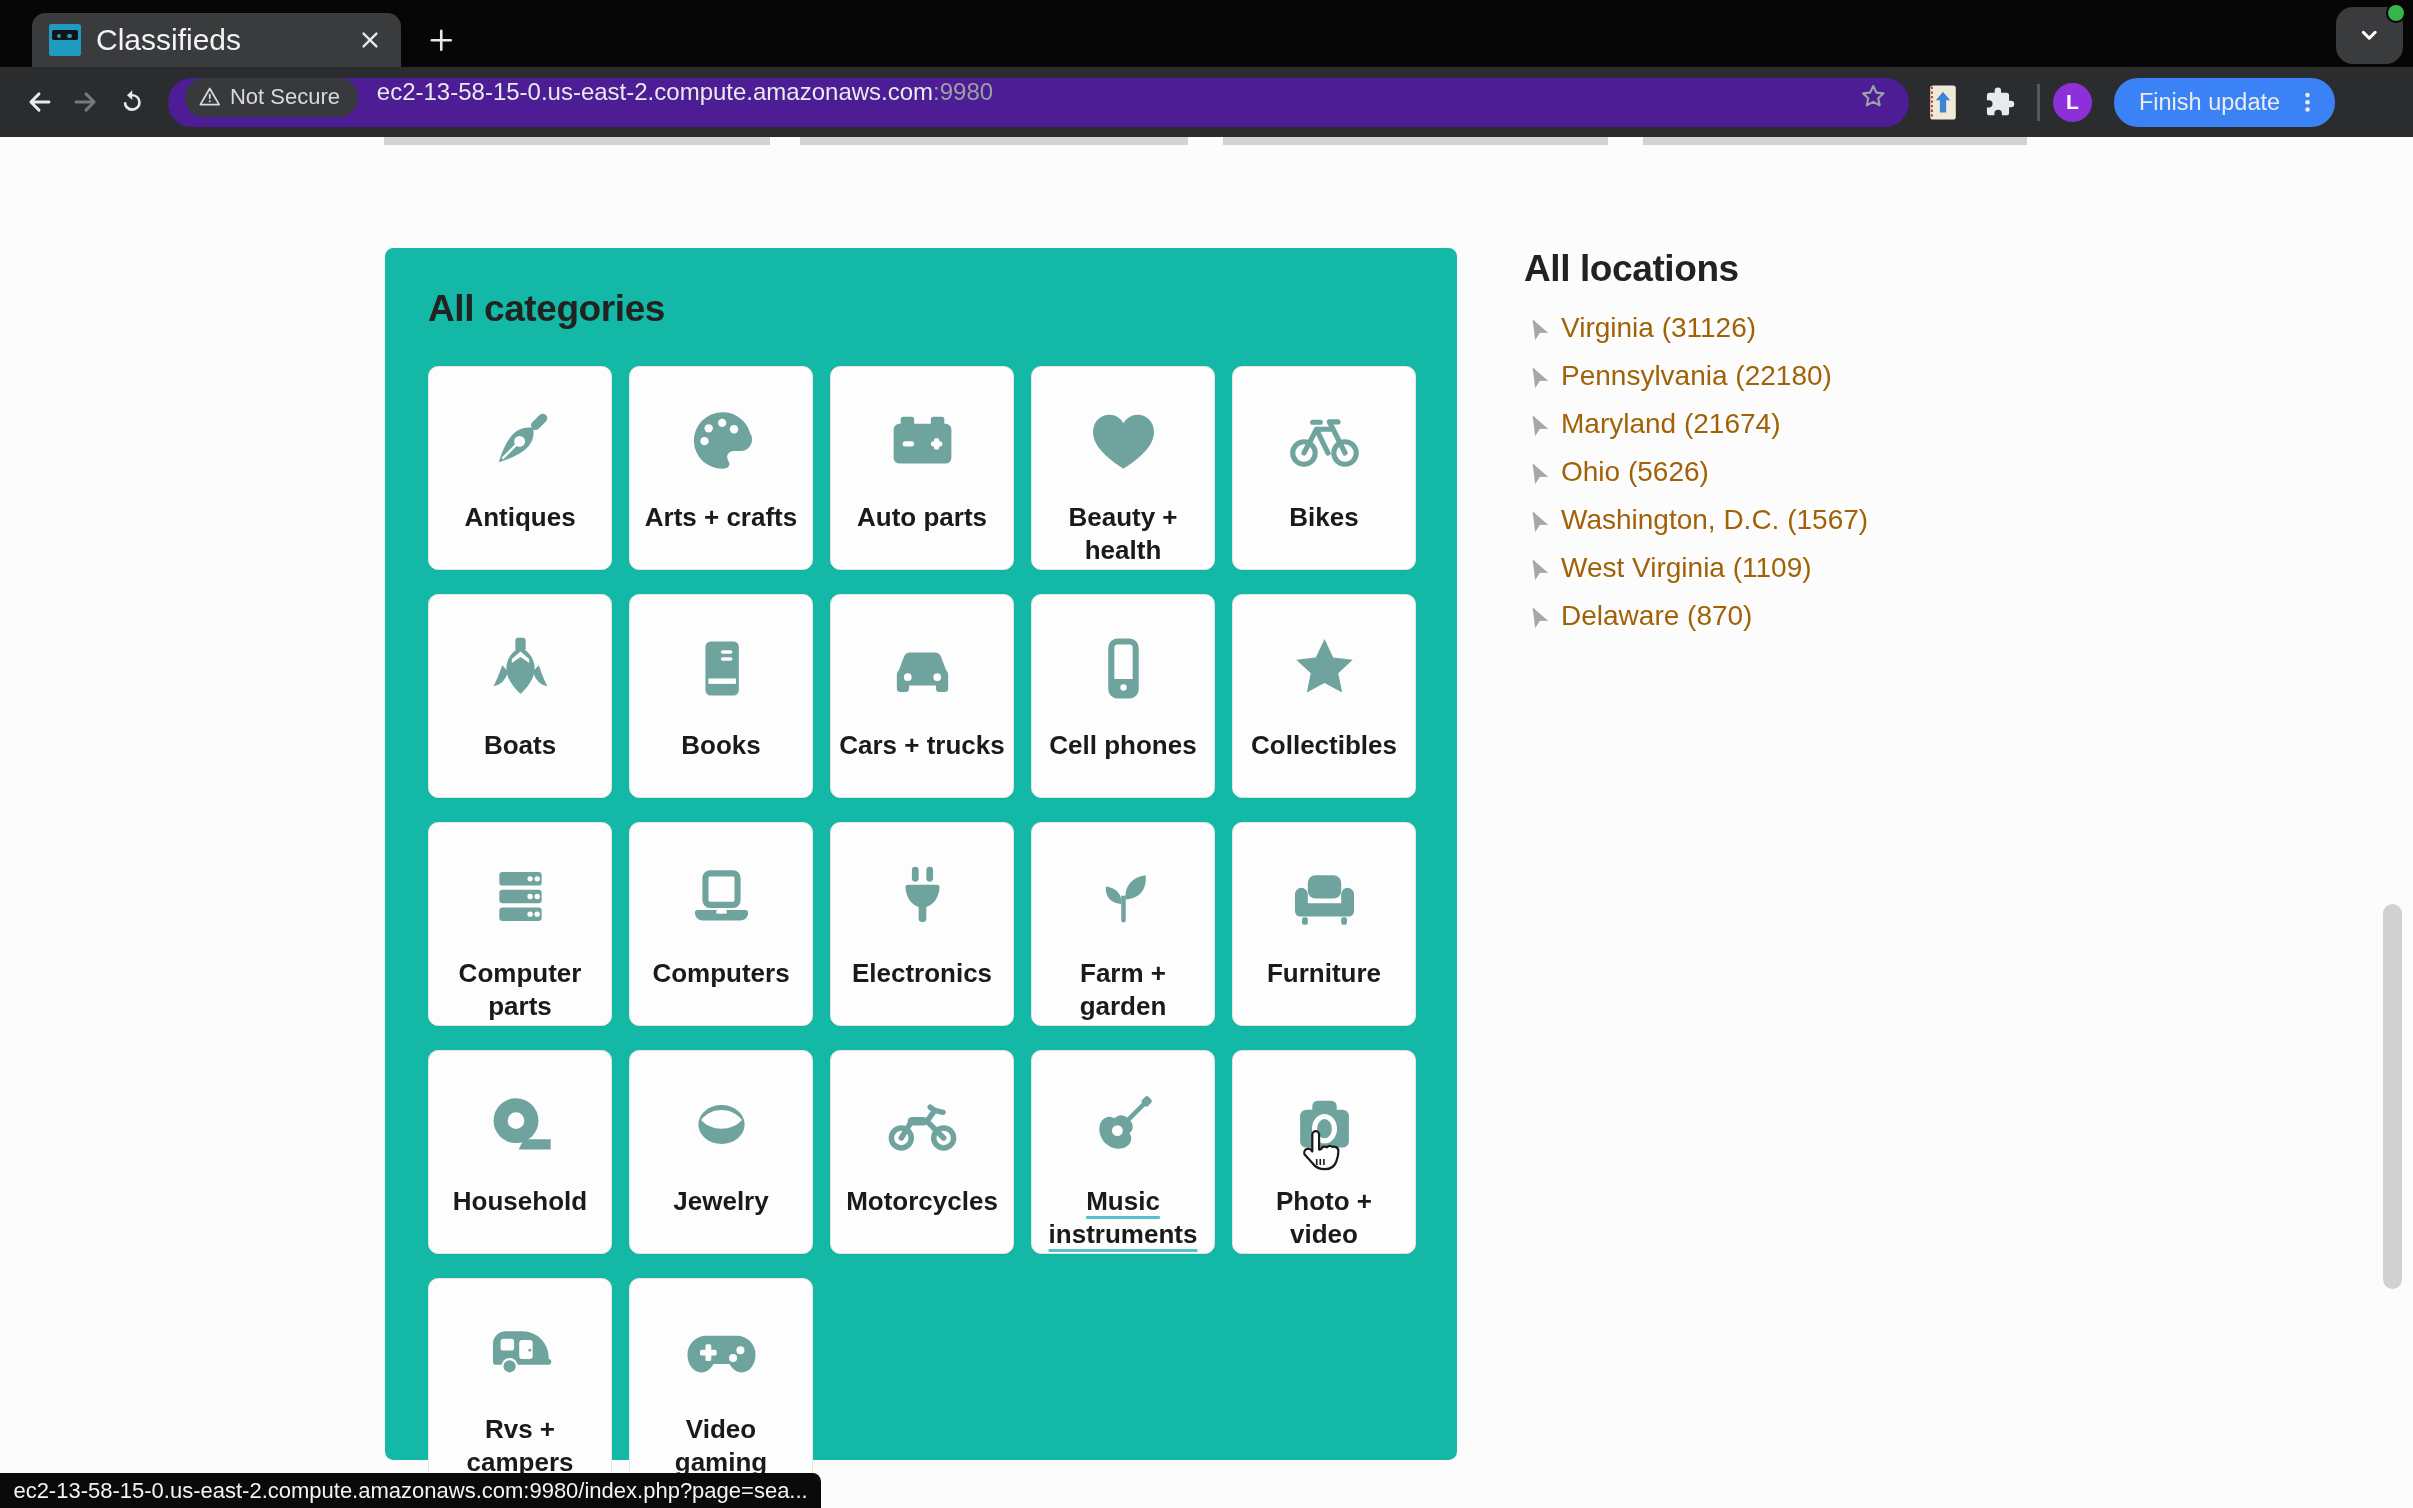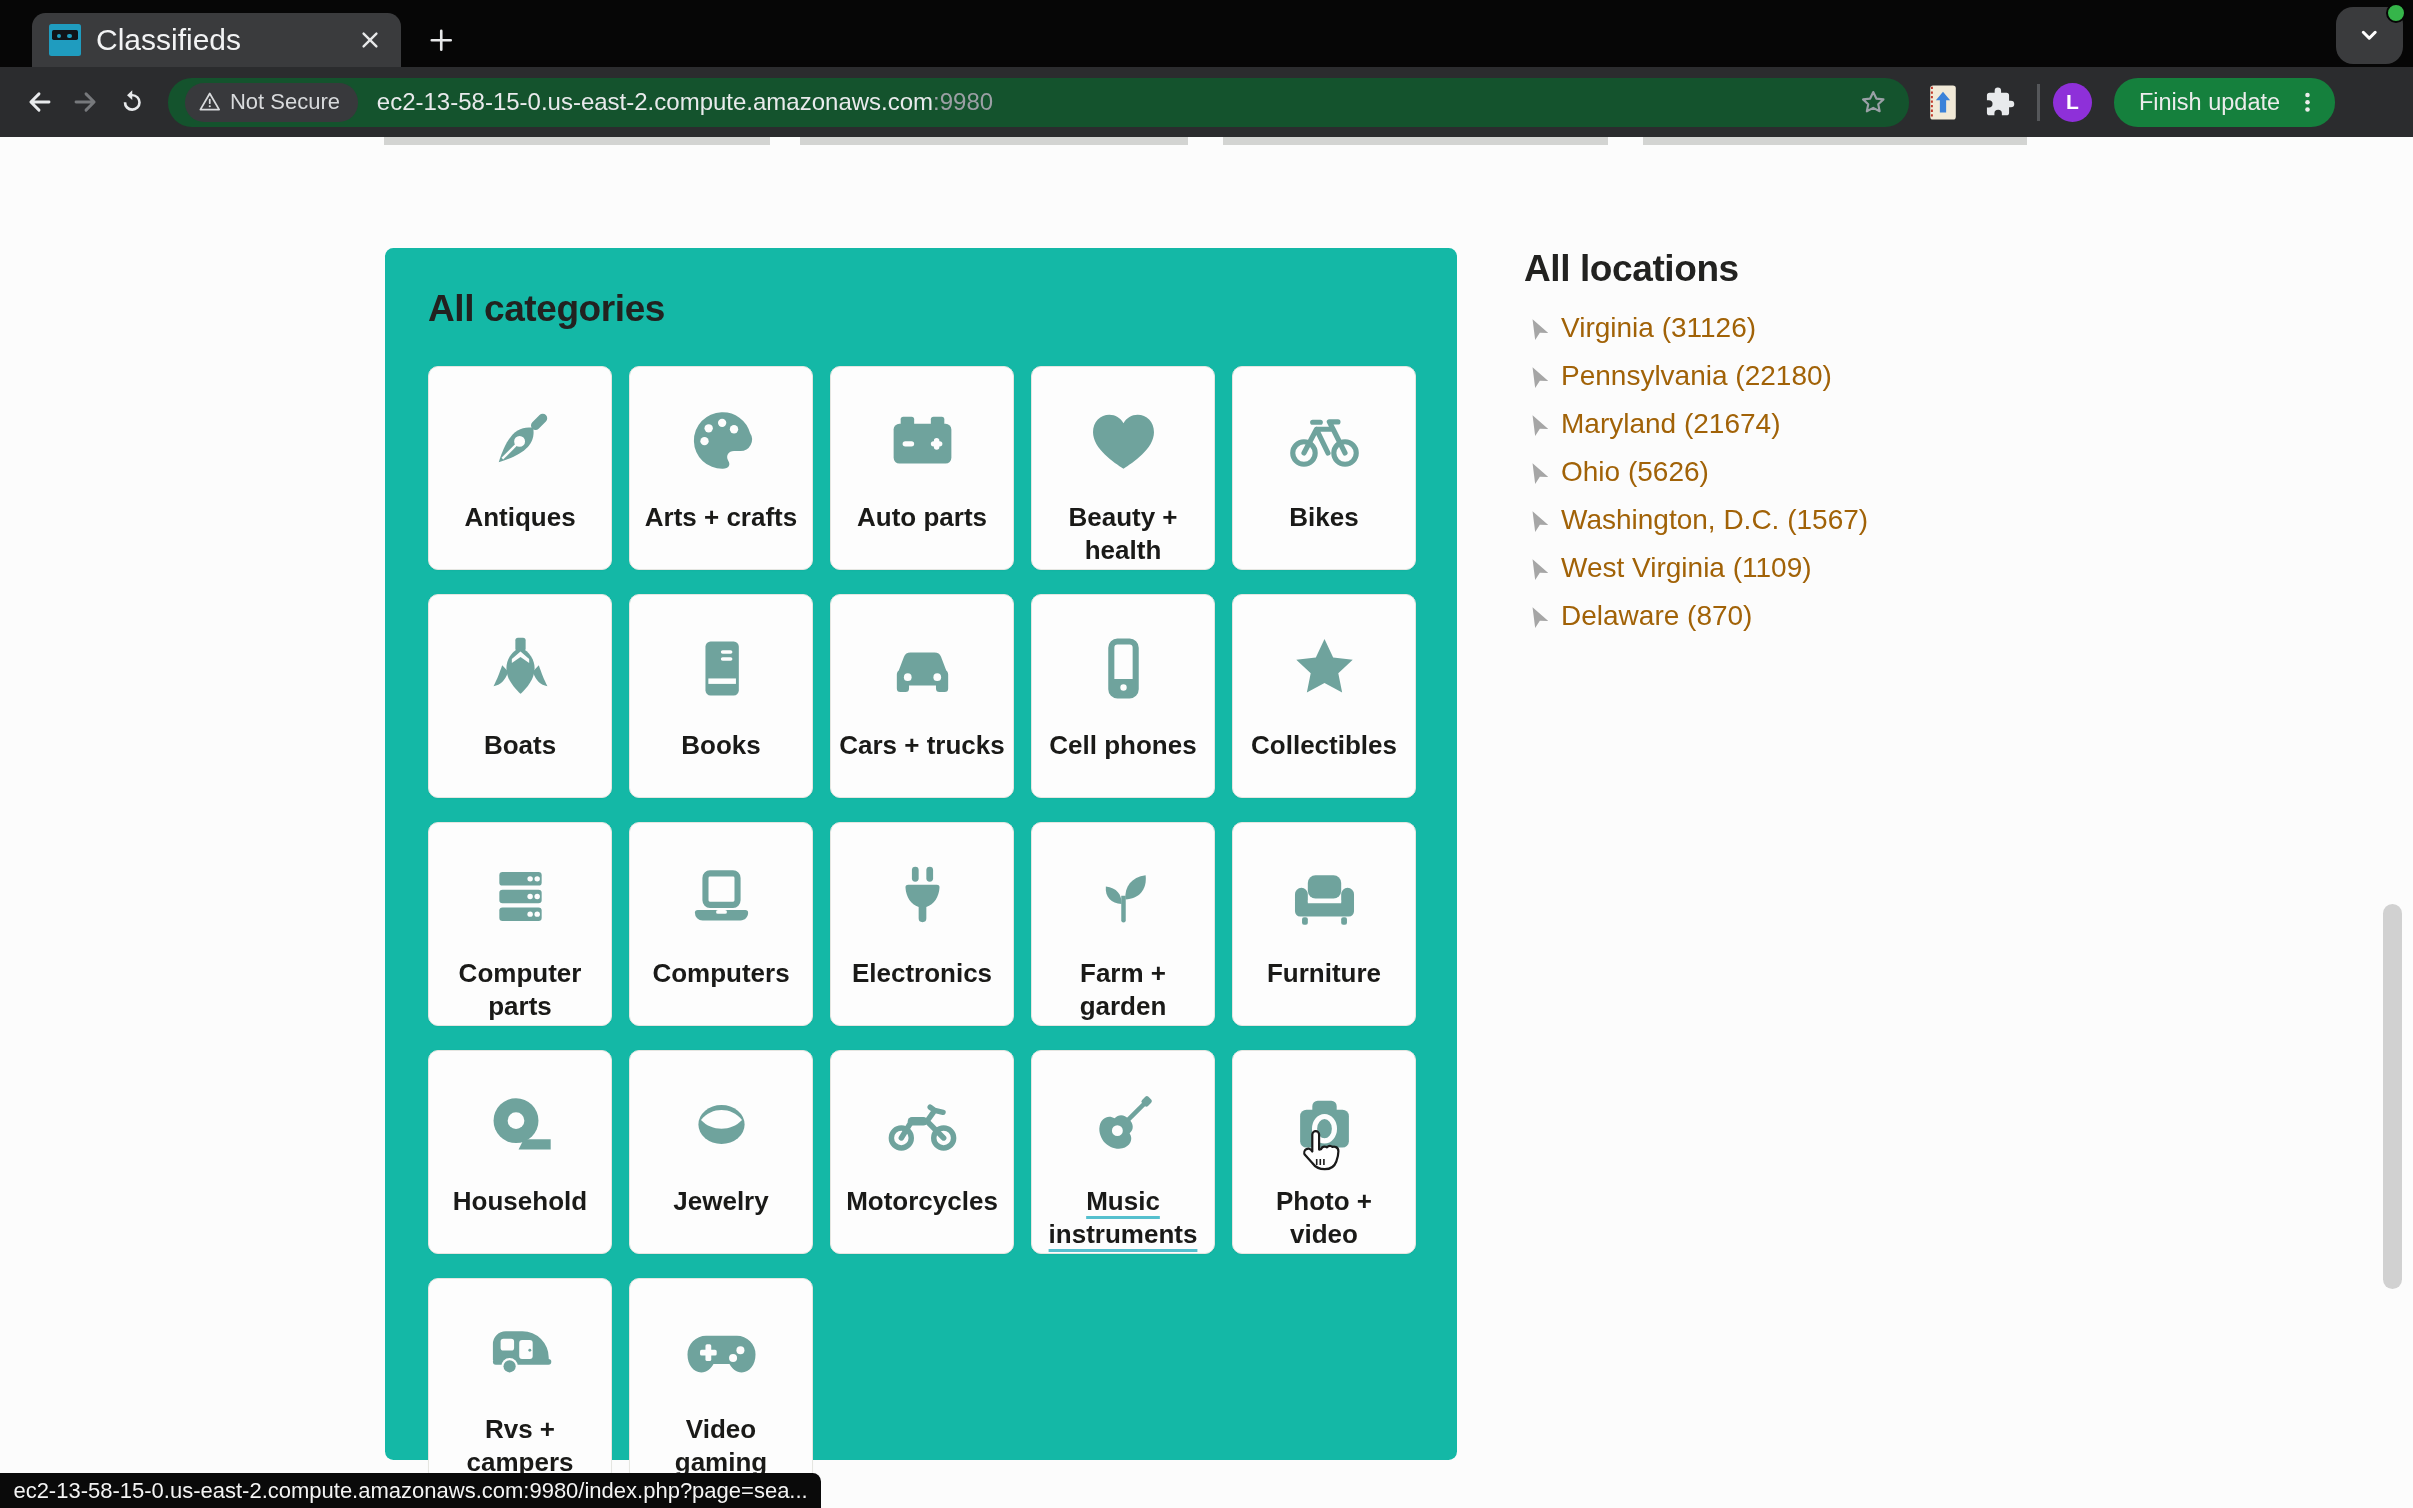--- a/index.html
+++ b/index.html
@@ -18,33 +18,33 @@
   .tab-close { width:28.5px; height:28.5px; display:flex; align-items:center; justify-content:center; border-radius:50%; }
   .newtab { position:absolute; left:423px; top:22px; width:37px; height:37px; display:flex; align-items:center; justify-content:center; border-radius:50%; }
   .tabsearch { position:absolute; left:2336px; top:6.7px; width:67px; height:57px; background:#3a3b3d; border-radius:17px;
                display:flex; align-items:center; justify-content:center; }
   .green-dot { position:absolute; right:-3.4px; top:-3.4px; width:20px; height:20px; border-radius:50%; border:2.5px solid #060606; }
 
   .toolbar { position:absolute; left:0; top:67px; width:2413px; height:70px; background:#2b2c2e;
              display:flex; align-items:center; }
   .nav-btn { width:47px; height:47px; display:flex; align-items:center; justify-content:center; border-radius:50%; flex:0 0 auto; }
   .nav-btn.back { margin-left:15px; }
-  .omnibox { position:relative; margin-left:11.7px; width:1741px; height:49px; background:#14532d; border-radius:24px;
-             display:flex; align-items:center; padding:0 17px; flex:0 0 auto; }
+  .omnibox { position:relative; margin-left:11.7px; width:1741px; height:49px; background:#4c1d95; border-radius:24px;
+             display:flex; padding:0 17px; flex:0 0 auto; }
   .chip { height:39px; background:#38393c; border-radius:19px; display:flex; align-items:center; padding:0 18.4px 0 13.4px; gap:8.4px; }
   .chip span { color:#d8dadc; font-size:22px; }
   .url-text { margin-left:18.4px; font-size:24px; white-space:nowrap; overflow:hidden; flex:1 1 auto; }
   .url-host { color:#e9eaec;margin-top:36px; }
   .url-port { color:#9b9fa4; }
   .omni-star { width:37px; height:37px; display:flex; align-items:center; justify-content:center; flex:0 0 auto; }
   .ext-btn { width:45px; height:45px; display:flex; align-items:center; justify-content:center; margin-left:11.7px; flex:0 0 auto; }
   .tb-divider { width:2.5px; height:37px; background:#55575a; margin:0 13.4px 0 15px; flex:0 0 auto; }
   .avatar { width:39px; height:39px; border-radius:50%; color:#fff; font-size:21px; font-weight:700;
             display:flex; align-items:center; justify-content:center; flex:0 0 auto; }
-  .update-pill { margin-left:22px; height:49px; background:#15803d; border-radius:24px; display:flex; align-items:center;
+  .update-pill { margin-left:22px; height:49px; background:#3b82f6; border-radius:24px; display:flex; align-items:center;
                  padding:0 15px 0 25px; gap:15px; flex:0 0 auto; }
   .update-pill .label { color:#ececec; font-size:23.5px; }
 
   
   .content { position:absolute; left:0; top:137px; width:2413px; height:1372px; background:#fcfcfc; }
   .edge-strip { position:absolute; top:0; height:7.5px; background:#d3d4d2; }
 
   .panel { position:absolute; left:385px; top:111px; width:1072px; height:1212px; background:#14b8a6; border-radius:8.4px; }
   .panel h1, .locations h1 { font-size:37px; font-weight:700; color:#222220; letter-spacing:-0.4px; }
   .panel h1 { position:absolute; left:43px; top:40px; }

